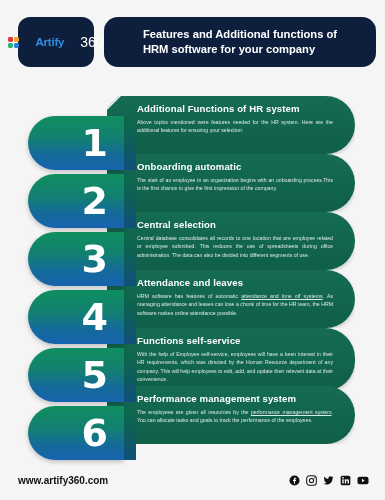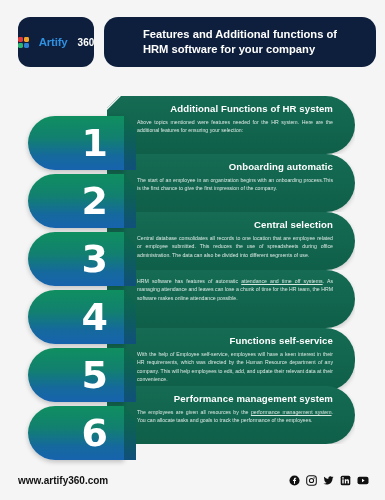--- a/index.html
+++ b/index.html
@@ -14,29 +14,29 @@
   
   .header-row {
     position: absolute; top: 17px; left: 18px;
     display: flex; align-items: stretch; gap: 10px;
   }
   .logo-card {
     width: 76px; height: 50px;
     background: #0e1f3d; border-radius: 12px;
     display: flex; align-items: center; justify-content: center;
   }
-  .logo-inner { display: flex; align-items: center; gap: 10px; }
+  .logo-inner { display: flex; align-items: center; gap: 16px; }
   .logo-mark { width: 11px; height: 11px; position: relative; flex: 0 0 auto; }
   .logo-mark i { position: absolute; width: 5px; height: 5px; border-radius: 1.4px; display:block; }
   .logo-mark i:nth-child(1) { left: 0; top: 0; background: #e23b3b; }
   .logo-mark i:nth-child(2) { right: 0; top: 0; background: #f0a62a; }
   .logo-mark i:nth-child(3) { left: 0; bottom: 0; background: #2bb673; }
   .logo-mark i:nth-child(4) { right: 0; bottom: 0; background: #2f7fd4; }
   .logo-artify { color: #2f8fe0; font-size: 11.5px; font-weight: bold; letter-spacing: -0.2px; }
-  .logo-360 { color: #ffffff; font-size: 10px; font-weight: bold; }
+  .logo-360 { color: #ffffff; font-size: 14px; font-weight: normal; }
 
   .title-card {
     width: 272px; height: 50px;
     background: #0e1f3d; border-radius: 14px;
     display: flex; align-items: center; justify-content: center;
     padding: 0 14px;
   }
   .title-card .t {
     color: #ffffff; font-size: 11.2px; font-weight: bold;
     text-align: left; line-height: 1.38;
@@ -58,21 +58,21 @@
   }
   .panel::before {
     content: ""; position: absolute; left: -1px; top: -1px;
     width: 16px; height: 16px;
     background: #f5f5f5;
     transform: rotate(0deg);
     clip-path: polygon(0 0, 100% 0, 0 100%);
   }
   .panel-title {
     color: #ffffff; font-size: 9.6px; font-weight: bold;
-    text-align: right; margin-bottom: 4px; letter-spacing: 0.1px;
+    text-align: left; margin-bottom: 4px; letter-spacing: 0.1px;
   }
   .panel-body {
     color: #dbe9e3; font-size: 5.2px; line-height: 1.62;
     text-align: justify;
   }
   .panel-body u { text-decoration: underline; }
 
   
   .badge {
     position: absolute; left: 28px; top: 20px;
@@ -157,20 +157,21 @@
         <div class="panel-title">Central selection</div>
         <div class="panel-body">Central database consolidates all records to one location that are employee related or employee submitted. This reduces the use of spreadsheets during office administration. The data can also be divided into different segments of use.</div>
       </div>
       <div class="badge">
         <span>3</span>
       </div>
     </div>
 
     <div class="item">
       <div class="panel">
+        <div class="panel-title">Attendance and leaves</div>
         <div class="panel-body">
           <span>HRM software has features of automatic </span><u>attendance and time off systems</u><span>. As managing attendance and leaves can lose a chunk of time for the HR team, the HRM software makes online attendance possible.</span>
         </div>
       </div>
       <div class="badge">
         <span>4</span>
       </div>
     </div>
 
     <div class="item">

